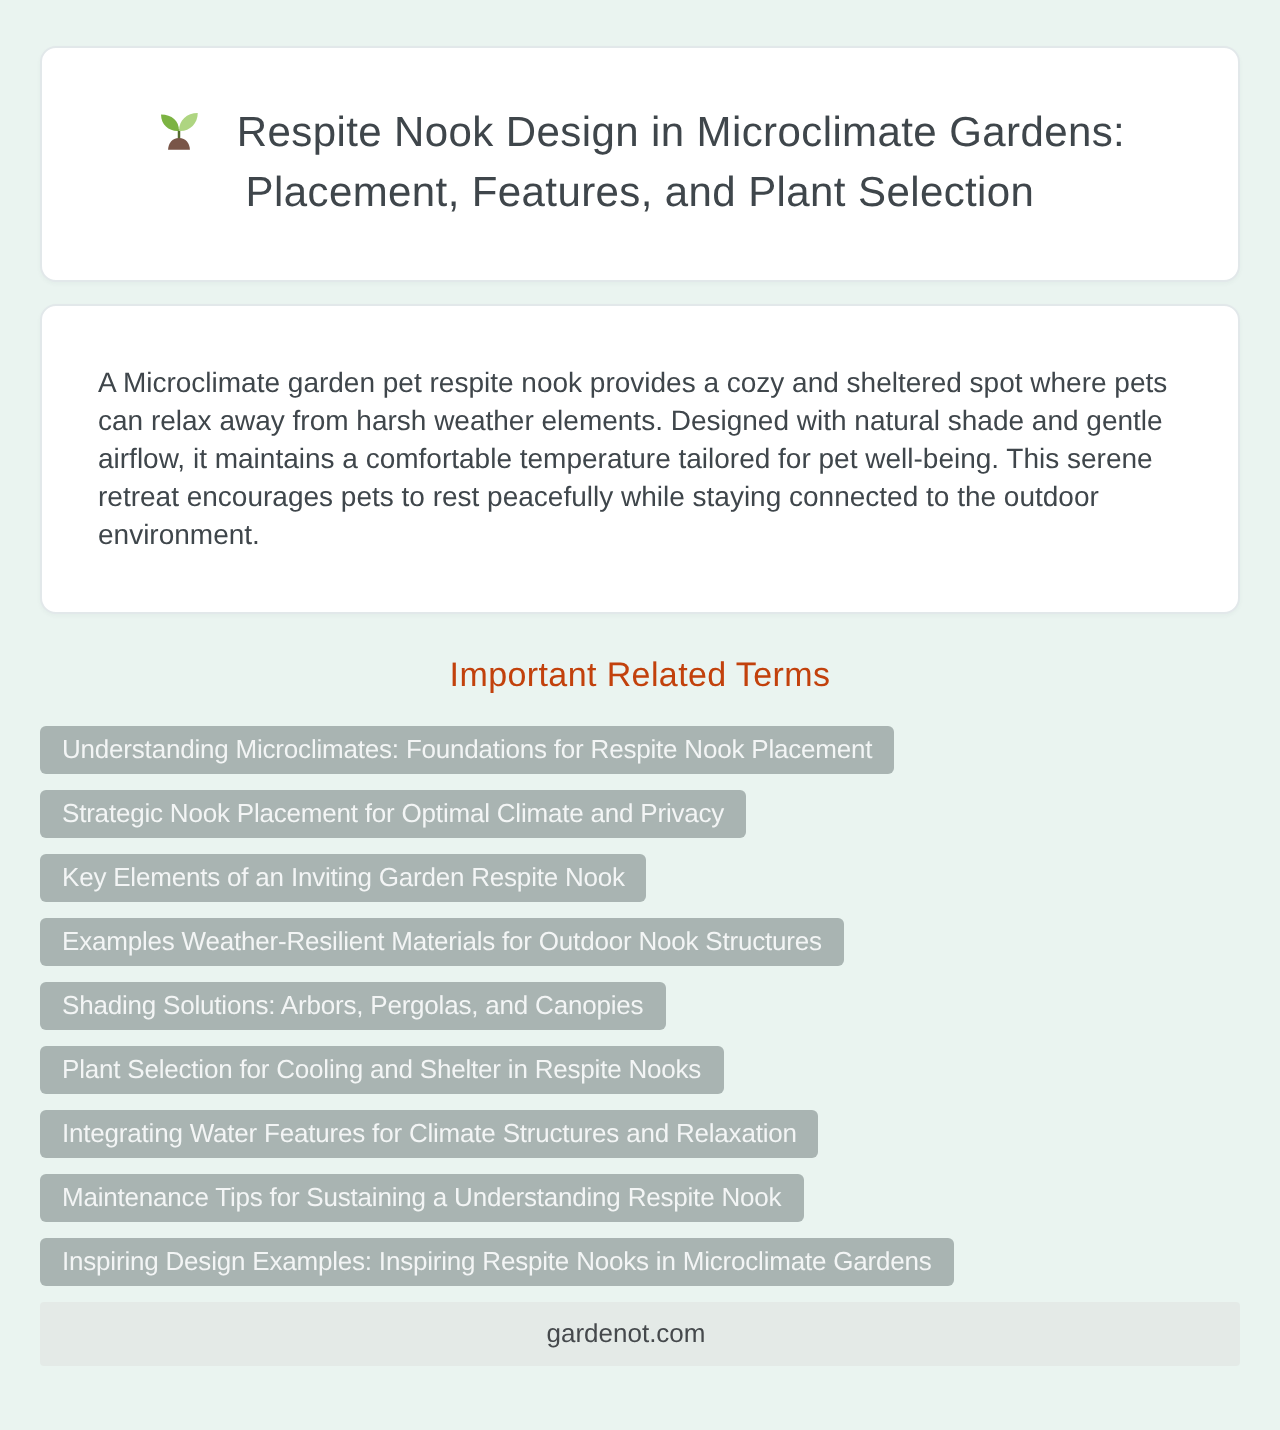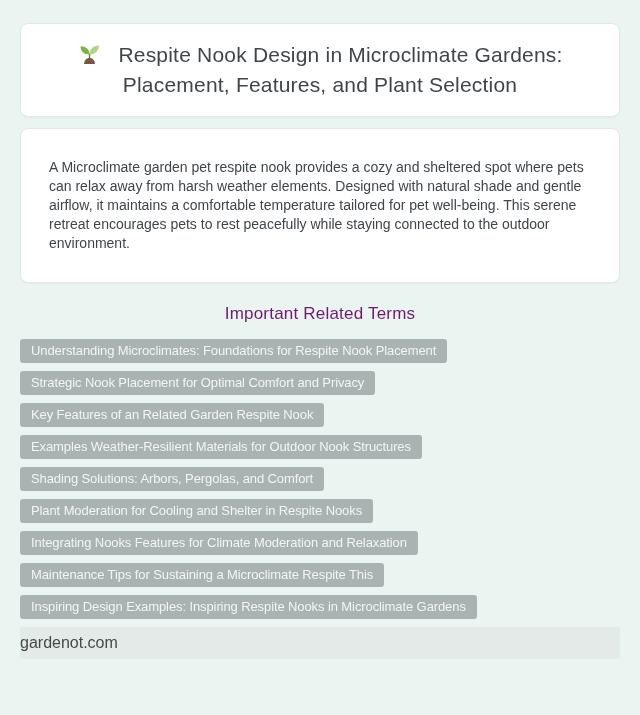--- a/index.html
+++ b/index.html
@@ -22,21 +22,21 @@
     background: #ffffff;
     border: 1px solid #e2e8ea;
     border-radius: 8px;
     box-shadow: 0 1px 2px rgba(60, 80, 80, 0.04);
   }
   .header-card {
     padding: 16px 20px;
     margin-bottom: 11px;
   }
   .page-title {
-    margin: 0 auto;
+    margin: 12px auto;
     max-width: 500px;
     font-size: 21px;
     font-weight: 400;
     line-height: 30px;
     text-align: center;
     color: #3f464b;
     letter-spacing: 0.2px;
   }
   .title-icon {
     display: inline-block;
@@ -53,21 +53,21 @@
     margin: 8px;
     font-size: 14px;
     line-height: 19px;
     color: #3f464b;
   }
   .terms-heading {
     margin: 0 0 15px 0;
     text-align: center;
     font-size: 17px;
     font-weight: 400;
-    color: #701a75;
+    color: #c2410c;
     letter-spacing: 0.2px;
   }
   .tags-list {
     margin: 0;
     padding: 0;
   }
   .term-tag {
     display: table;
     margin: 0 0 8px 0;
     background: #a9b4b2;
@@ -79,23 +79,23 @@
     letter-spacing: -0.1px;
     cursor: pointer;
     white-space: nowrap;
   }
   .footer-bar {
     margin-top: 6px;
     height: 32px;
     line-height: 32px;
     background: #e4eae7;
     border-radius: 2px;
-    text-align: left;
+    text-align: center;
     padding-right: 14px;
-    font-size: 16px;
+    font-size: 13px;
     color: #45494c;
   }
 </style>
 </head>
 <body>
 
 <div class="page">
 
   <div class="card header-card">
     <h1 class="page-title">
@@ -109,27 +109,27 @@
   </div>
 
   <div class="card desc-card">
     <p class="desc-text">A Microclimate garden pet respite nook provides a cozy and sheltered spot where pets can relax away from harsh weather elements. Designed with natural shade and gentle airflow, it maintains a comfortable temperature tailored for pet well-being. This serene retreat encourages pets to rest peacefully while staying connected to the outdoor environment.</p>
   </div>
 
   <h2 class="terms-heading">Important Related Terms</h2>
 
   <div class="tags-list">
     <div class="term-tag">Understanding Microclimates: Foundations for Respite Nook Placement</div>
-    <div class="term-tag">Strategic Nook Placement for Optimal Comfort and Privacy</div>
-    <div class="term-tag">Key Features of an Related Garden Respite Nook</div>
+    <div class="term-tag">Strategic Nook Placement for Optimal Climate and Privacy</div>
+    <div class="term-tag">Key Elements of an Inviting Garden Respite Nook</div>
     <div class="term-tag">Examples Weather-Resilient Materials for Outdoor Nook Structures</div>
-    <div class="term-tag">Shading Solutions: Arbors, Pergolas, and Comfort</div>
-    <div class="term-tag">Plant Moderation for Cooling and Shelter in Respite Nooks</div>
-    <div class="term-tag">Integrating Nooks Features for Climate Moderation and Relaxation</div>
-    <div class="term-tag">Maintenance Tips for Sustaining a Microclimate Respite This</div>
+    <div class="term-tag">Shading Solutions: Arbors, Pergolas, and Canopies</div>
+    <div class="term-tag">Plant Selection for Cooling and Shelter in Respite Nooks</div>
+    <div class="term-tag">Integrating Water Features for Climate Structures and Relaxation</div>
+    <div class="term-tag">Maintenance Tips for Sustaining a Understanding Respite Nook</div>
     <div class="term-tag">Inspiring Design Examples: Inspiring Respite Nooks in Microclimate Gardens</div>
   </div>
 
   <div class="footer-bar">
     <span>gardenot.com</span>
   </div>
 
 </div>
 
 </body></html>

